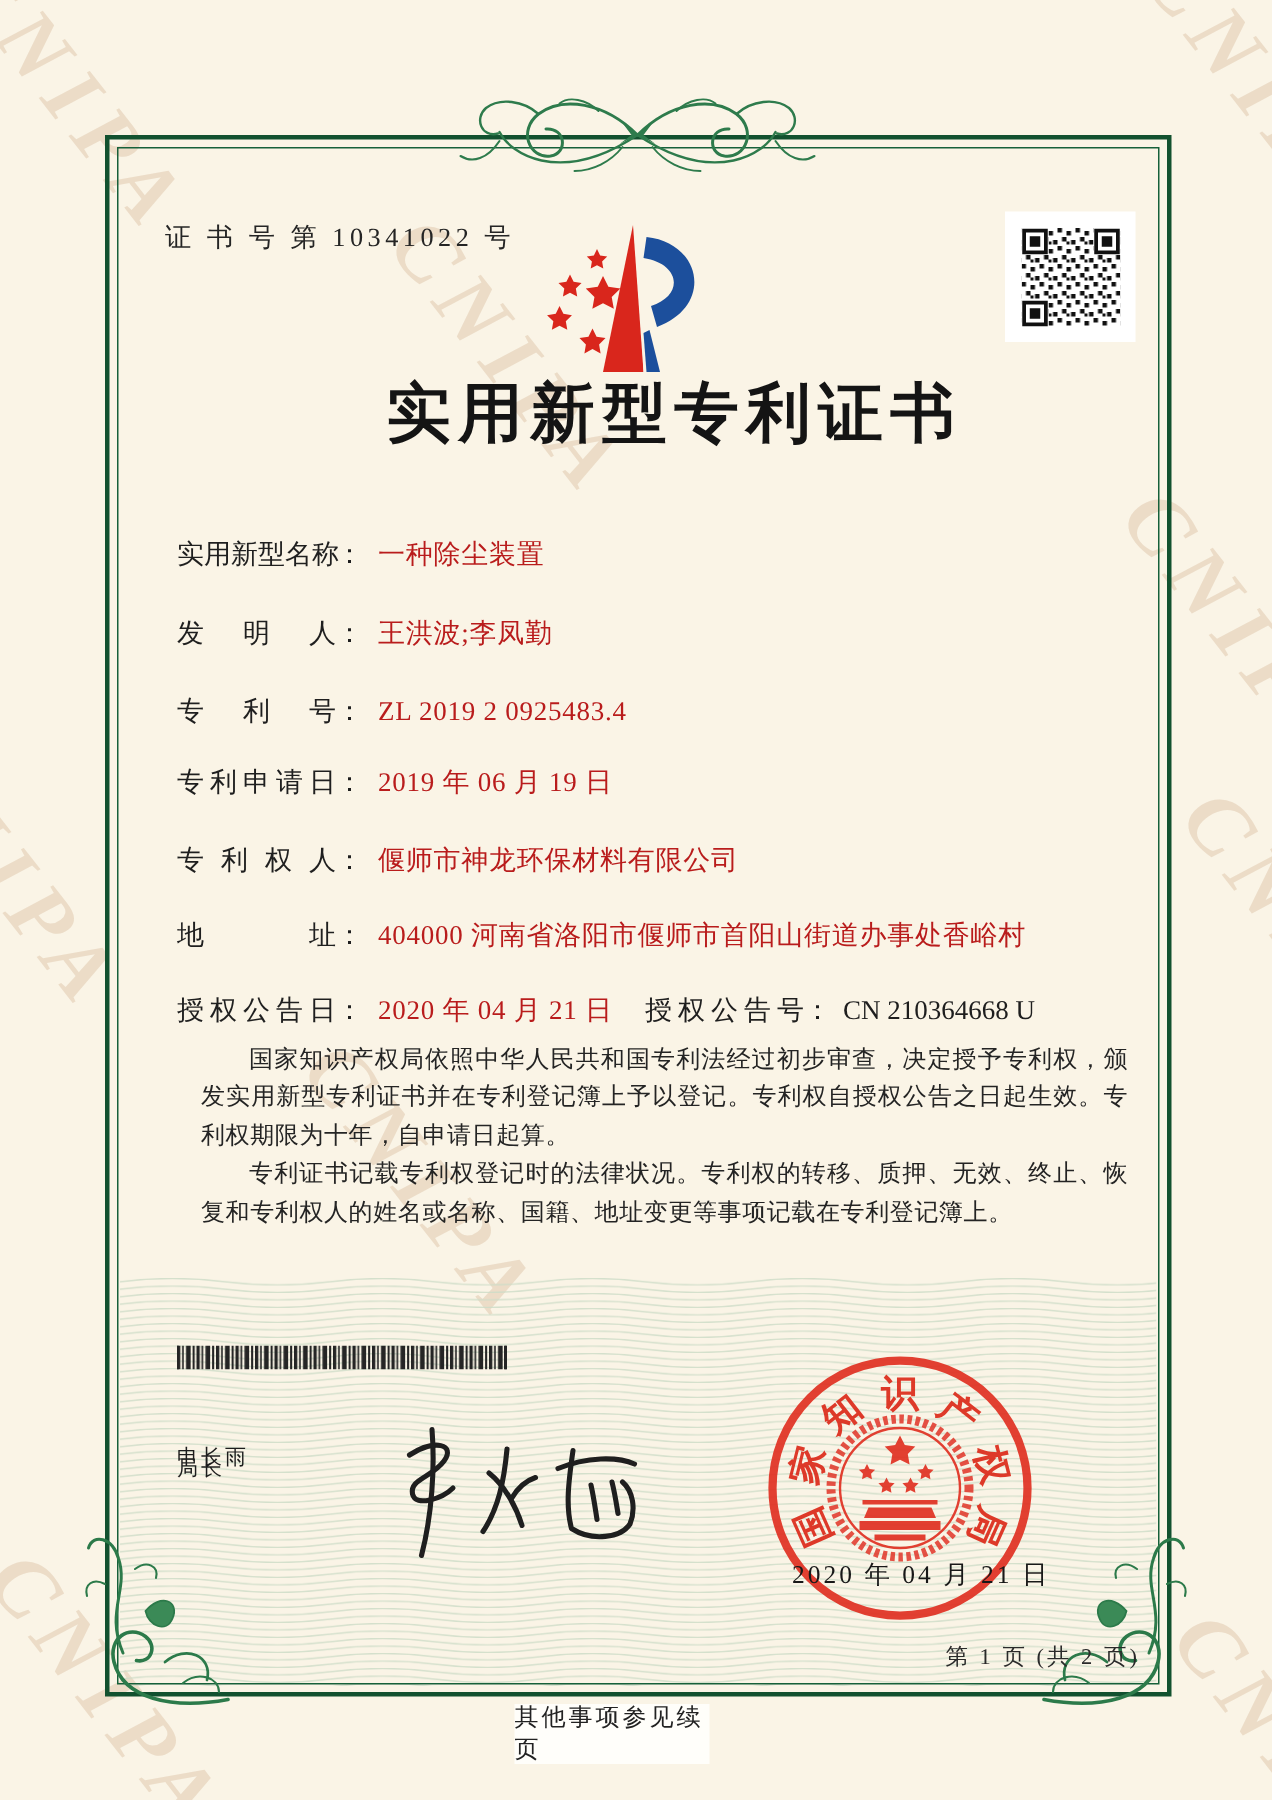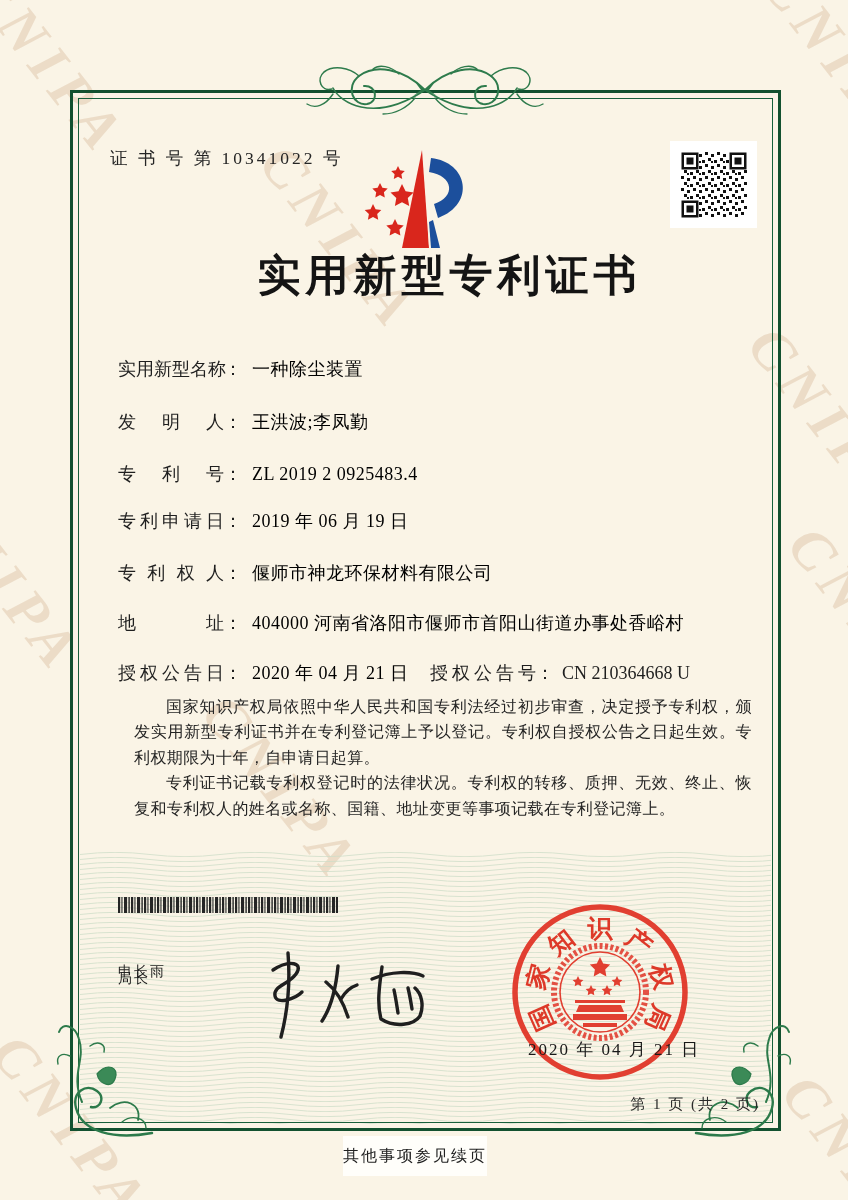--- a/index.html
+++ b/index.html
@@ -42,21 +42,21 @@
     text-align:center;font-size:43px;font-weight:bold;letter-spacing:5px;
     color:#141414;
     padding-left:24px;
   }
   .field{position:absolute;z-index:4;left:118px;font-size:18px;white-space:nowrap;}
   .field .flabel{
     display:inline-flex;justify-content:space-between;width:106px;
     vertical-align:bottom;color:#1f1f1f;
   }
   .field .fcolon{margin-right:10px;}
-  .field .fvalue{letter-spacing:0.5px;color:#000000;margin-top:12px;}
+  .field .fvalue{letter-spacing:0.5px;color:#b91c1c;margin-top:12px;}
   .field2{position:absolute;z-index:4;left:430px;font-size:18px;white-space:nowrap;}
   .field2 .flabel{display:inline-flex;justify-content:space-between;width:106px;vertical-align:bottom;}
   .field2 .fcolon{margin-right:8px;}
   .body-text{
     position:absolute;z-index:4;left:134px;top:694px;width:618px;
     font-size:16px;line-height:25.4px;text-align:justify;
     color:#242424;letter-spacing:0.4px;
   }
   .body-text p{margin:0;text-indent:2em;}
   .barcode{position:absolute;z-index:4;left:118px;top:897px;}
@@ -69,21 +69,21 @@
   .seal{position:absolute;z-index:4;left:505px;top:897px;width:190px;height:190px;}
   .seal-date{
     position:absolute;z-index:6;left:528px;top:1038px;
     font-size:17px;letter-spacing:2px;color:#181818;white-space:nowrap;
   }
   .page-num{
     position:absolute;z-index:4;left:70px;top:1095px;width:690px;
     text-align:right;font-size:15px;letter-spacing:2px;color:#2a2a2a;
   }
   .cont-box{
-    position:absolute;z-index:4;left:343px;top:1136px;width:144px;height:40px;
+    position:absolute;z-index:4;left:343px;top:1136px;width:130px;height:40px;
     background:#fffefa;display:flex;align-items:center;justify-content:center;
     font-size:16px;letter-spacing:2px;color:#222;
   }
 </style>
 </head>
 <body>
 
 <div class="page">
 
   <div class="wm" style="left:48px;top:62px;">CNIPA</div>

